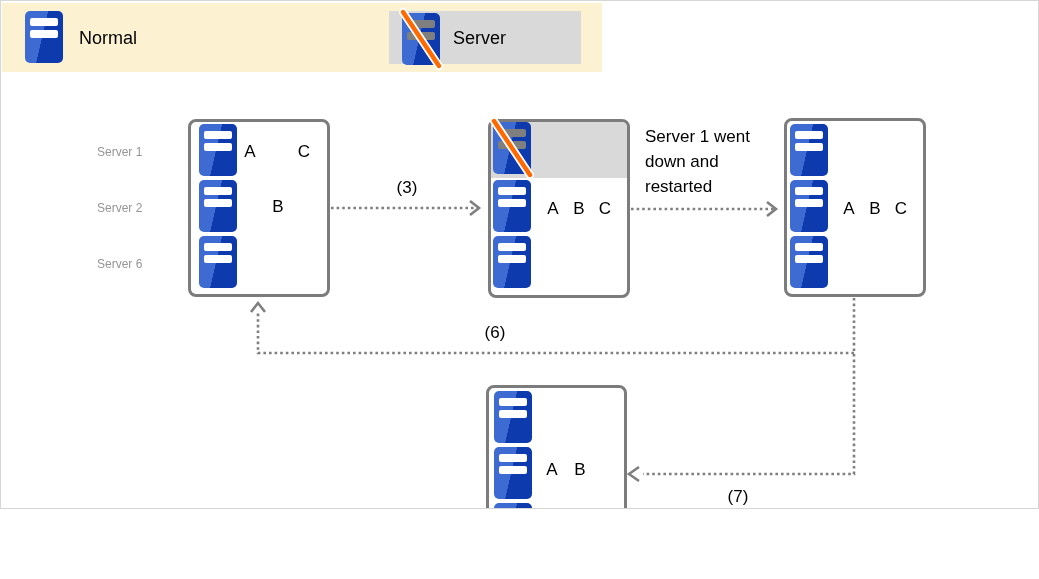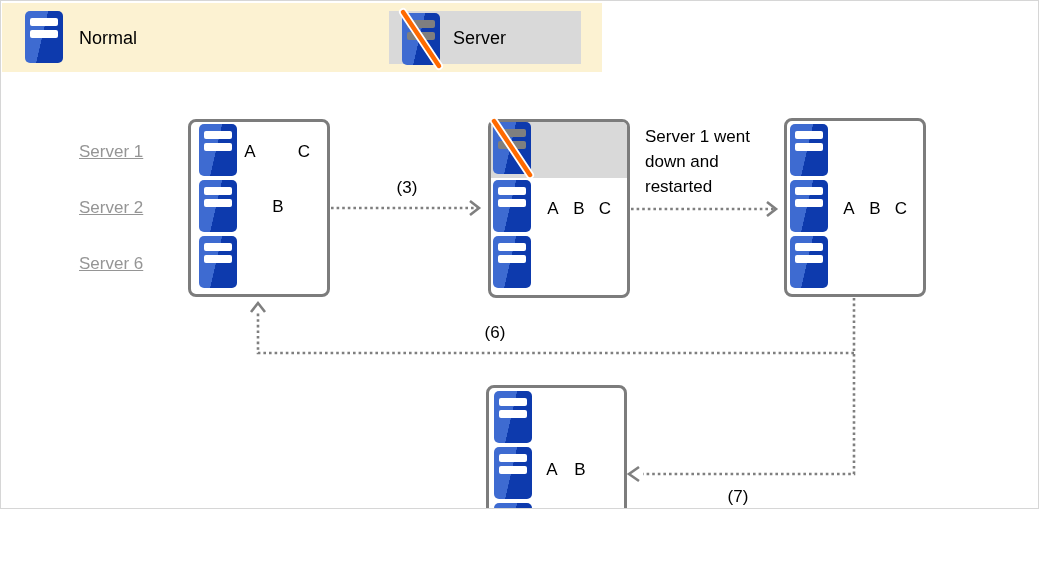--- a/index.html
+++ b/index.html
@@ -29,21 +29,21 @@
   
   .state-box {
     position:absolute; box-sizing:border-box; background:#fff; z-index:1;
     border:3px solid var(--box-border,#7C7C7C); border-radius:8px;
   }
   .down-strip {
     position:absolute; left:0; right:0; top:0; height:56px;
     background:var(--stopped-bg,#D9D9D9); border-radius:5px 5px 0 0;
   }
   
-  .row-label { position:absolute; left:78px; font-size:17px; line-height:20px; color:var(--row-label-gray,#959595); white-space:nowrap;text-decoration:underline; }
+  .row-label { position:absolute; left:96px; font-size:12px; line-height:20px; color:var(--row-label-gray,#959595); white-space:nowrap; }
   .letter { position:absolute; width:18px; text-align:center; font-size:17px; line-height:20px; color:#000; z-index:4; }
   .arrow-label { position:absolute; width:50px; text-align:center; font-size:17px; line-height:20px; color:#000; z-index:4; }
   .annotation { position:absolute; left:644px; top:123px; width:135px; font-size:17px; line-height:25px; color:#000; z-index:4; }
   
   .wires { position:absolute; left:0; top:0; z-index:2; }
   .wires .dash { fill:none; stroke:var(--line-gray,#7F7F7F); stroke-width:2.6; stroke-dasharray:2.6 3; }
   .wires .head { fill:none; stroke:var(--line-gray,#7F7F7F); stroke-width:2.6; }
 </style>
 </head>
 <body>

